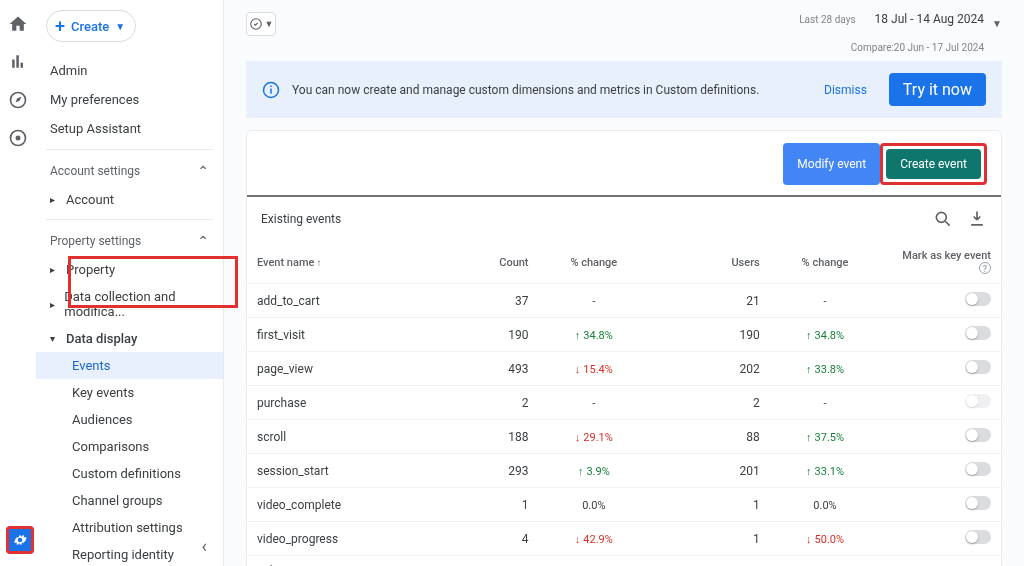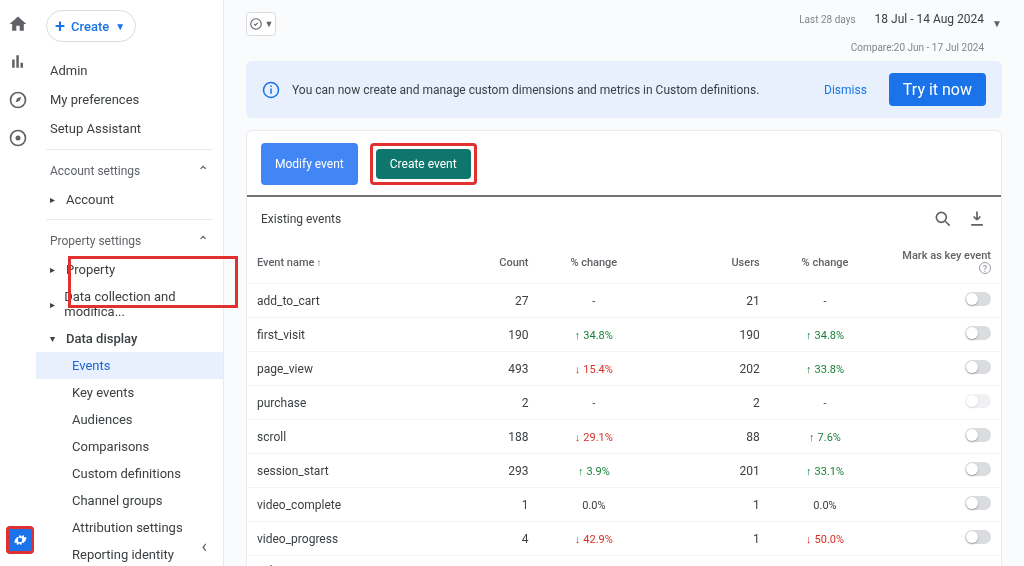--- a/index.html
+++ b/index.html
@@ -41,29 +41,29 @@
 .chip { width: 30px; height: 24px; border: 1px solid #dadce0; border-radius: 4px; display:flex; align-items:center; justify-content:center; gap:2px; cursor:pointer; background:#fff; }
 .chip svg { width:14px; height:14px; fill:#5f6368; }
 .chip .caret { font-size: 9px; color:#5f6368; }
 
 .daterange { text-align: right; font-size: 11px; color:#5f6368; position:relative; padding-right:18px; }
 .daterange .label { color:#80868b; font-size:10px; margin-right:19px; }
 .daterange .main-d { color:#3c4043; font-size:12px; }
 .daterange .compare { font-size:10px; color:#80868b; margin-top:16px; }
 .daterange .dcaret { position:absolute; right:0; top:6px; font-size:10px; }
 
-.banner { margin: 0 22px 12px 22px; background: #e8f0fe; border-radius: 6px; padding: 12px 16px; display:flex; align-items:center; gap:12px; }
+.banner { margin: 0 22px 12px 22px; background: #e8f0fe; border-radius: 0; padding: 12px 16px; display:flex; align-items:center; gap:12px; }
 .banner .info-ic { width:18px; height:18px; flex-shrink:0; }
 .banner .info-ic svg { width:18px; height:18px; fill:#1a73e8; }
 .banner .msg { flex:1; font-size: 12px; color:#3c4043; }
 .banner .dismiss { color:#1a73e8; font-size:12px; cursor:pointer; padding:6px 10px; }
 .banner .try { background:#1a73e8; color:#fff; border:none; border-radius:4px; font-size:16px; padding:7px 14px; cursor:pointer; }
 
 .card { margin: 0 22px; background:#fff; border:1px solid #e8eaed; border-radius:6px; }
-.card-actions { display:flex; gap:12px; padding: 12px 14px 10px; }
+.card-actions { display:flex; justify-content:flex-end; gap:0; padding: 12px 14px 10px; }
 .btn-mod { background:#4285f4; color:#fff; border:none; border-radius:4px; font-size:12px; padding:8px 14px; cursor:pointer; }
 .btn-create-wrap { border:3px solid #e03030; border-radius:4px; padding:3px; }
 .btn-create { background:#0f766e; color:#fff; border:none; border-radius:4px; font-size:12px; padding:8px 14px; cursor:pointer; }
 
 .table-head-row { display:flex; align-items:center; padding: 12px 14px; border-top:2px solid #737373; }
 .ex-title { font-size:12px; color:#3c4043; flex:1; }
 .tbl-ic { width:20px; height:20px; fill:#5f6368; cursor:pointer; margin-left:14px; }
 
 table { width:100%; border-collapse: collapse; font-size:12px; }
 th { text-align:left; font-weight:500; color:#5f6368; padding: 8px 10px; border-bottom:1px solid #f1f3f4; font-size:11px; }
@@ -231,21 +231,21 @@
           <th class="right">Count</th>
           <th class="center">% change</th>
           <th class="right">Users</th>
           <th class="center">% change</th>
           <th class="right"><span>Mark as key event</span><span class="help-ic">?</span></th>
         </tr>
           </thead>
         <tbody id="tbody">
             <tr>
     <td class="name">add_to_cart</td>
-    <td class="right">27</td>
+    <td class="right">37</td>
     <td class="center"><span class="pct">-</span></td>
     <td class="right">21</td>
     <td class="center"><span class="pct">-</span></td>
     <td class="right"><span class="toggle"></span></td>
             </tr>
             <tr>
     <td class="name">first_visit</td>
     <td class="right">190</td>
     <td class="center"><span class="up"><span class="arrow">↑</span><span class="pct">34.8%</span></span></td>
     <td class="right">190</td>
@@ -266,21 +266,21 @@
     <td class="center"><span class="pct">-</span></td>
     <td class="right">2</td>
     <td class="center"><span class="pct">-</span></td>
     <td class="right"><span class="toggle dis"></span></td>
             </tr>
             <tr>
     <td class="name">scroll</td>
     <td class="right">188</td>
     <td class="center"><span class="down"><span class="arrow">↓</span><span class="pct">29.1%</span></span></td>
     <td class="right">88</td>
-    <td class="center"><span class="up"><span class="arrow">↑</span><span class="pct">7.6%</span></span></td>
+    <td class="center"><span class="up"><span class="arrow">↑</span><span class="pct">37.5%</span></span></td>
     <td class="right"><span class="toggle"></span></td>
             </tr>
             <tr>
     <td class="name">session_start</td>
     <td class="right">293</td>
     <td class="center"><span class="up"><span class="arrow">↑</span><span class="pct">3.9%</span></span></td>
     <td class="right">201</td>
     <td class="center"><span class="up"><span class="arrow">↑</span><span class="pct">33.1%</span></span></td>
     <td class="right"><span class="toggle"></span></td>
             </tr>

